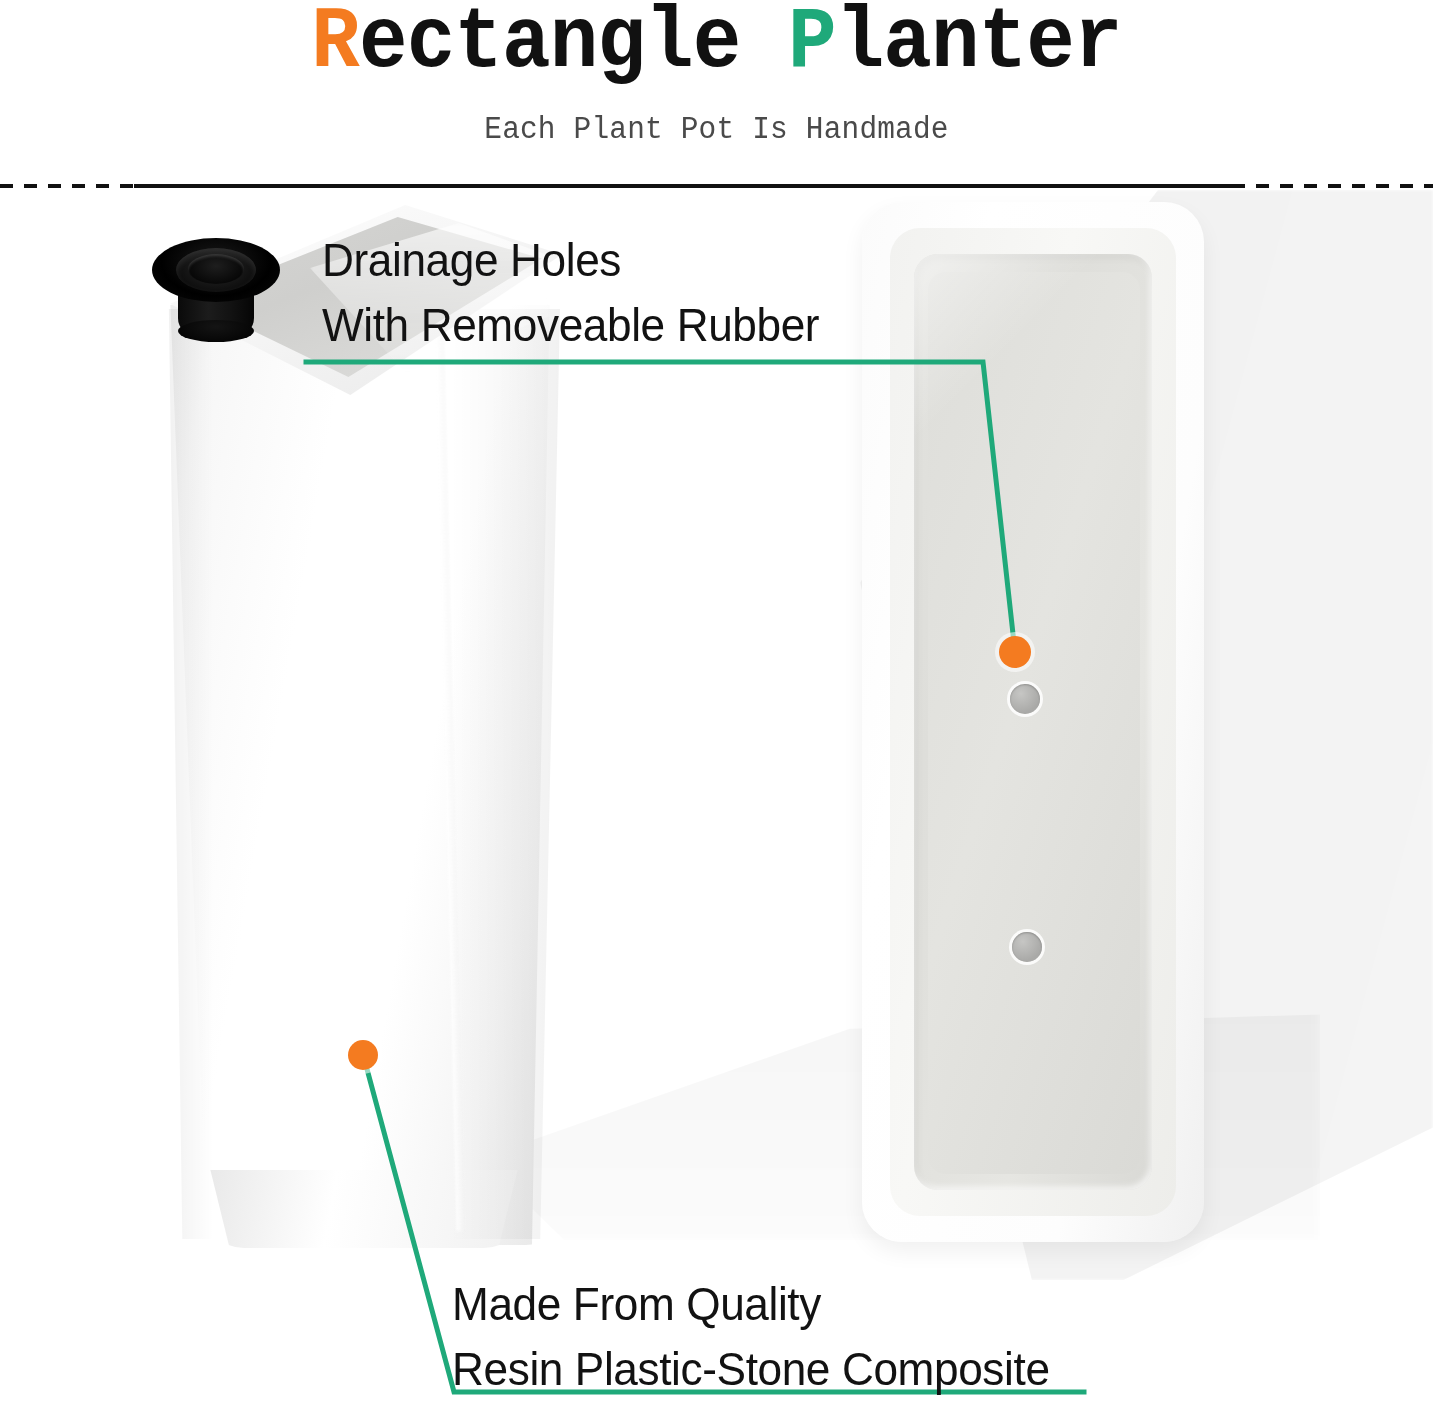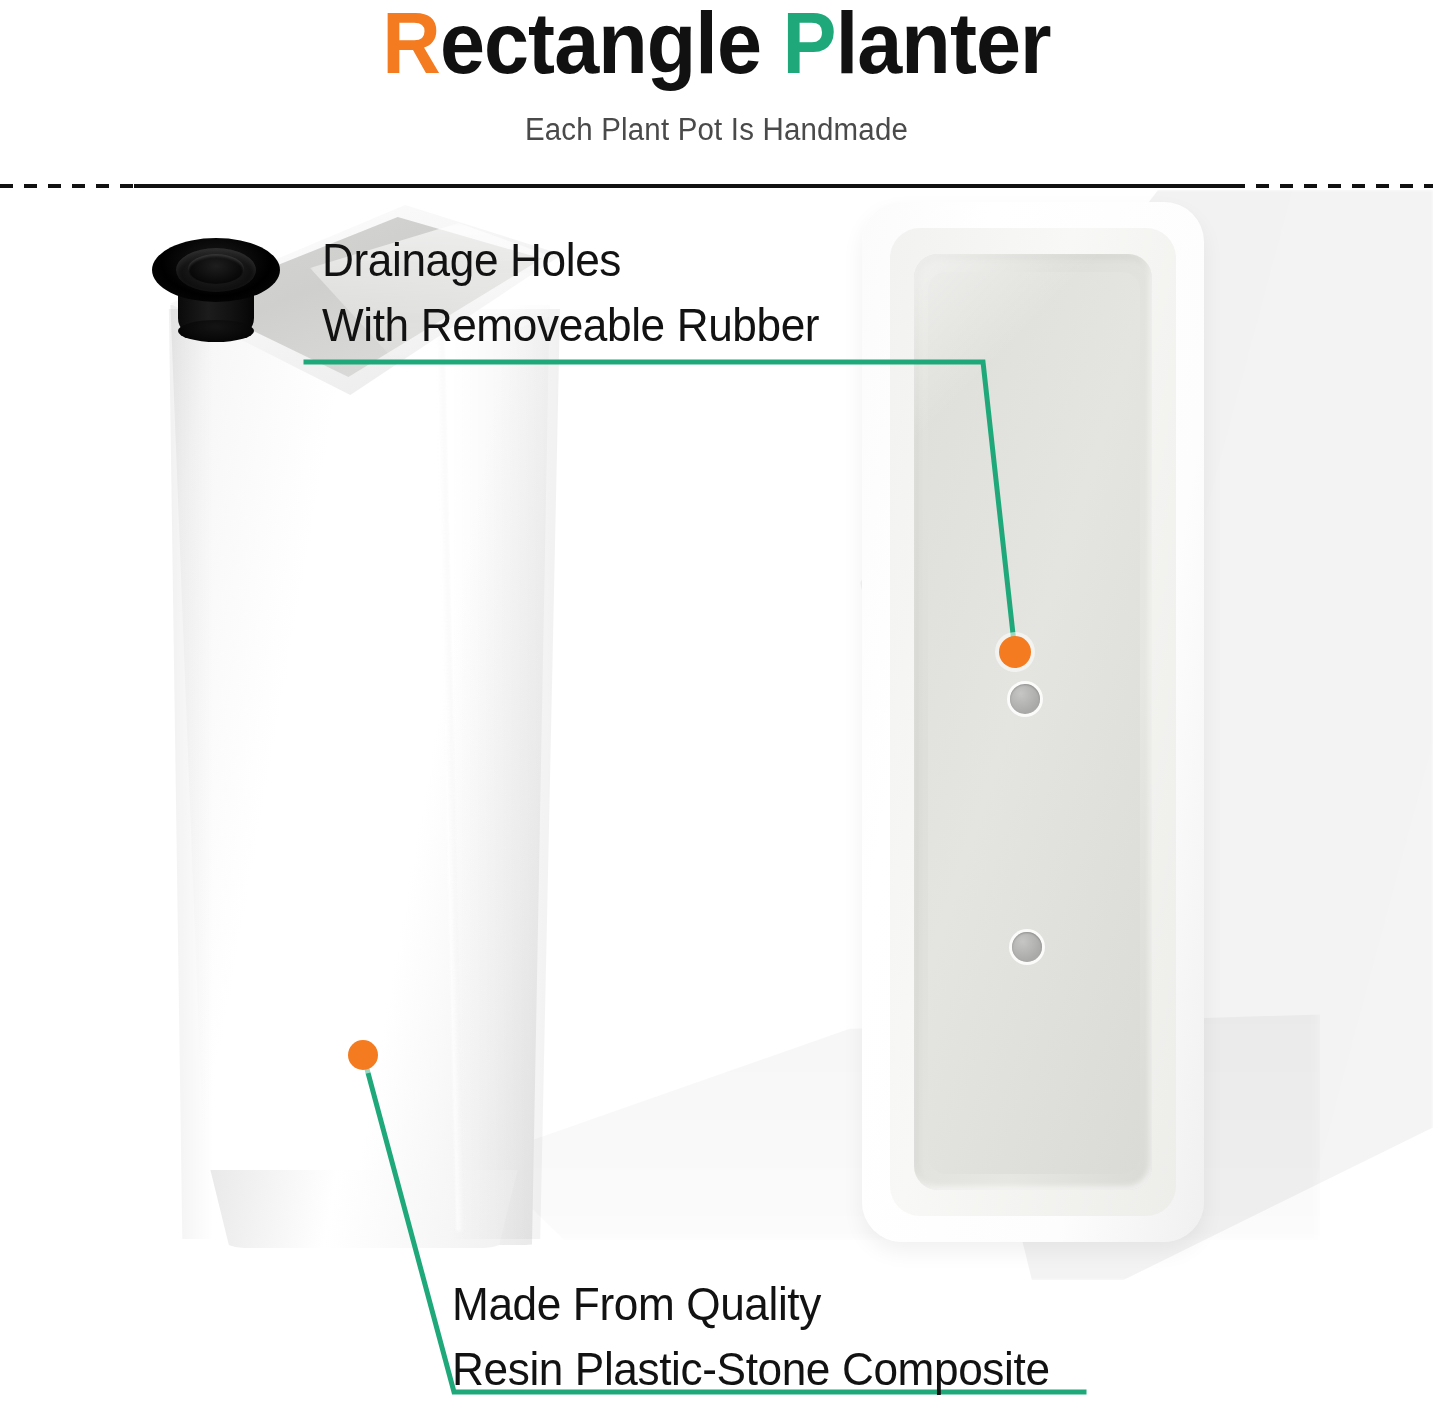--- a/index.html
+++ b/index.html
@@ -17,20 +17,21 @@
     background: #ffffff;
     overflow: hidden;
   }
 
   
   #header {
     position: absolute;
     left: 0; top: 0;
     width: 1433px;
     height: 175px;
+    font-family: Liberation Mono, monospace;
   }
   #title {
     position: absolute;
     left: 0; top: -6px;
     width: 1433px;
     text-align: center;
     font-size: 88px;
     font-weight: 700;
     letter-spacing: -1px;
     line-height: 1.12;

